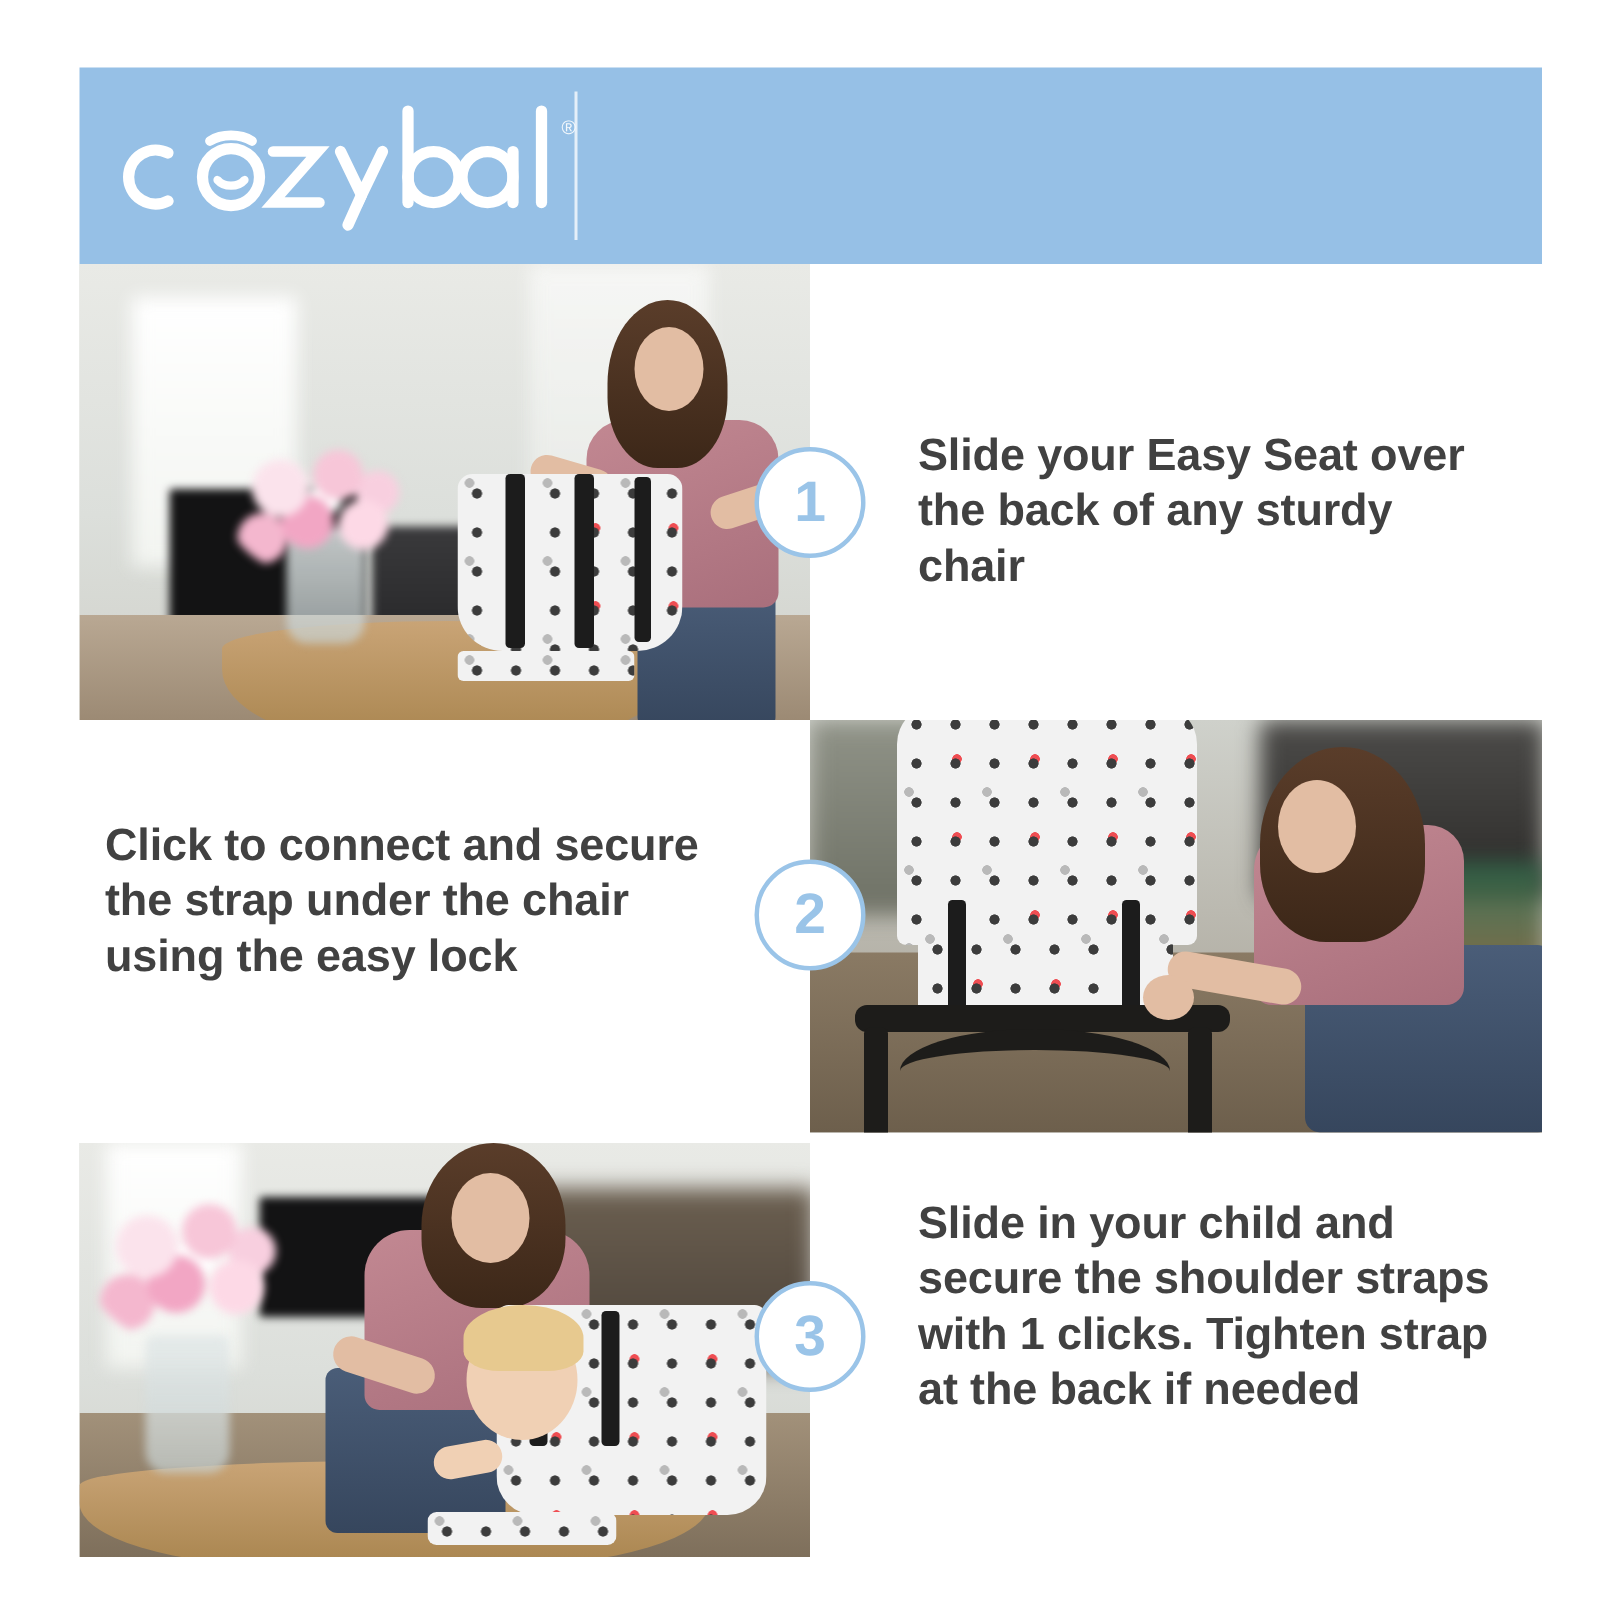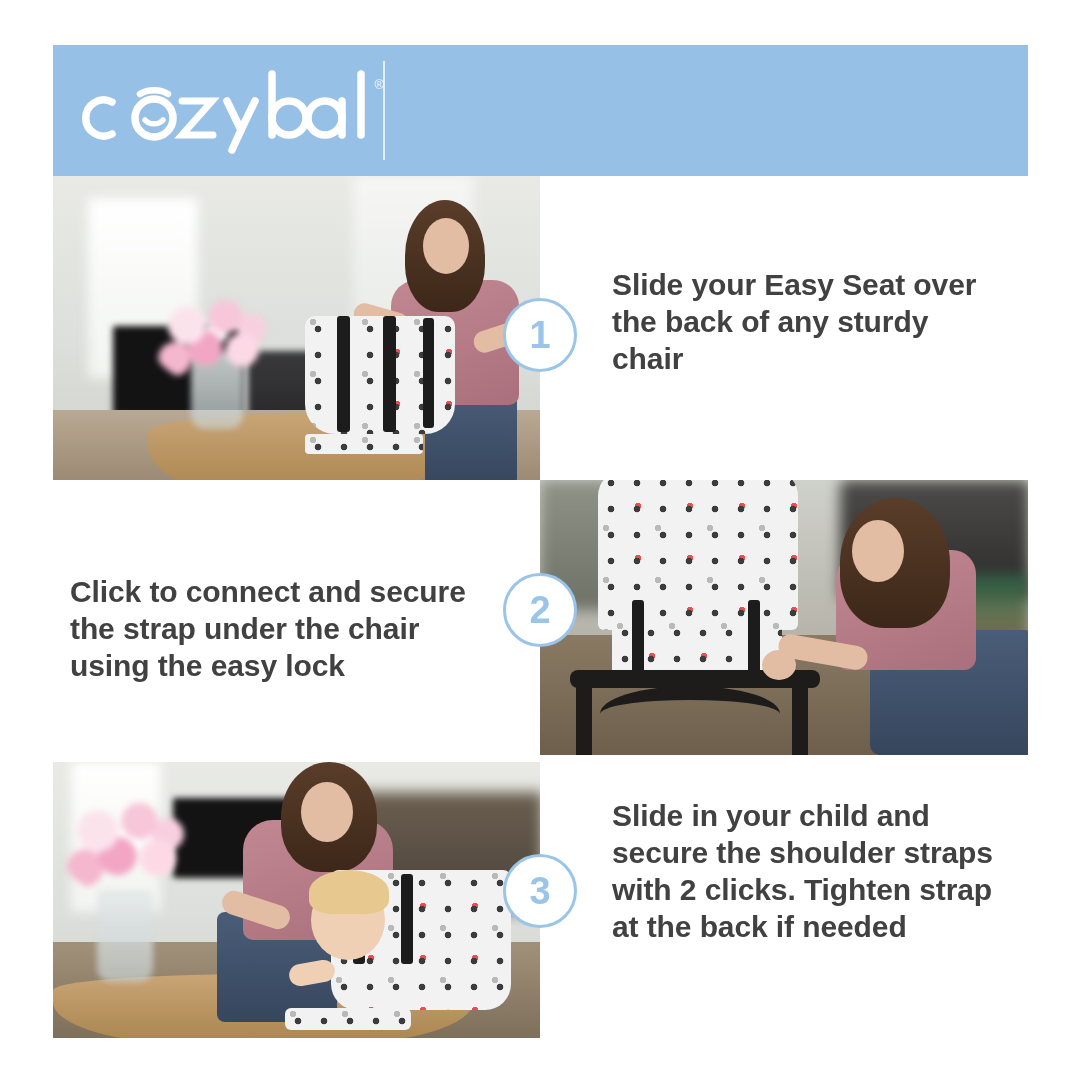--- a/index.html
+++ b/index.html
@@ -220,22 +220,22 @@
   
   .step-text {
     position: absolute;
     color: #414141;
     font-size: 30px;
     font-weight: bold;
     line-height: 1.23;
     letter-spacing: -0.1px;
     z-index: 4;
   }
-  #text-1 { left: 612px; top: 267px; width: 392px; }
-  #text-2 { left: 70px;  top: 546px; width: 410px; margin-top: 28px; }
+  #text-1 { left: 612px; top: 286px; width: 392px; }
+  #text-2 { left: 70px;  top: 546px; width: 410px; }
   #text-3 { left: 612px; top: 798px; width: 400px; }
 </style>
 </head>
 <body>
 
 <div id="page">
 
   <div class="header-band">
 
     <div class="brand-block">
@@ -344,15 +344,15 @@
       <div class="seat-fabric" style="left:232px;top:246px;width:126px;height:22px;border-radius:6px;"></div>
     </div>
   </div>
 
   <div class="badge" id="badge-1">1</div>
   <div class="badge" id="badge-2">2</div>
   <div class="badge" id="badge-3">3</div>
 
   <div class="step-text" id="text-1">Slide your Easy Seat over the back of any sturdy chair</div>
   <div class="step-text" id="text-2">Click to connect and secure the strap under the chair using the easy lock</div>
-  <div class="step-text" id="text-3">Slide in your child and secure the shoulder straps with 2 clicks. Tighten strap at the back if needed</div>
+  <div class="step-text" id="text-3">Slide in your child and secure the shoulder straps with 1 clicks. Tighten strap at the back if needed</div>
 
 </div>
 
 </body></html>

